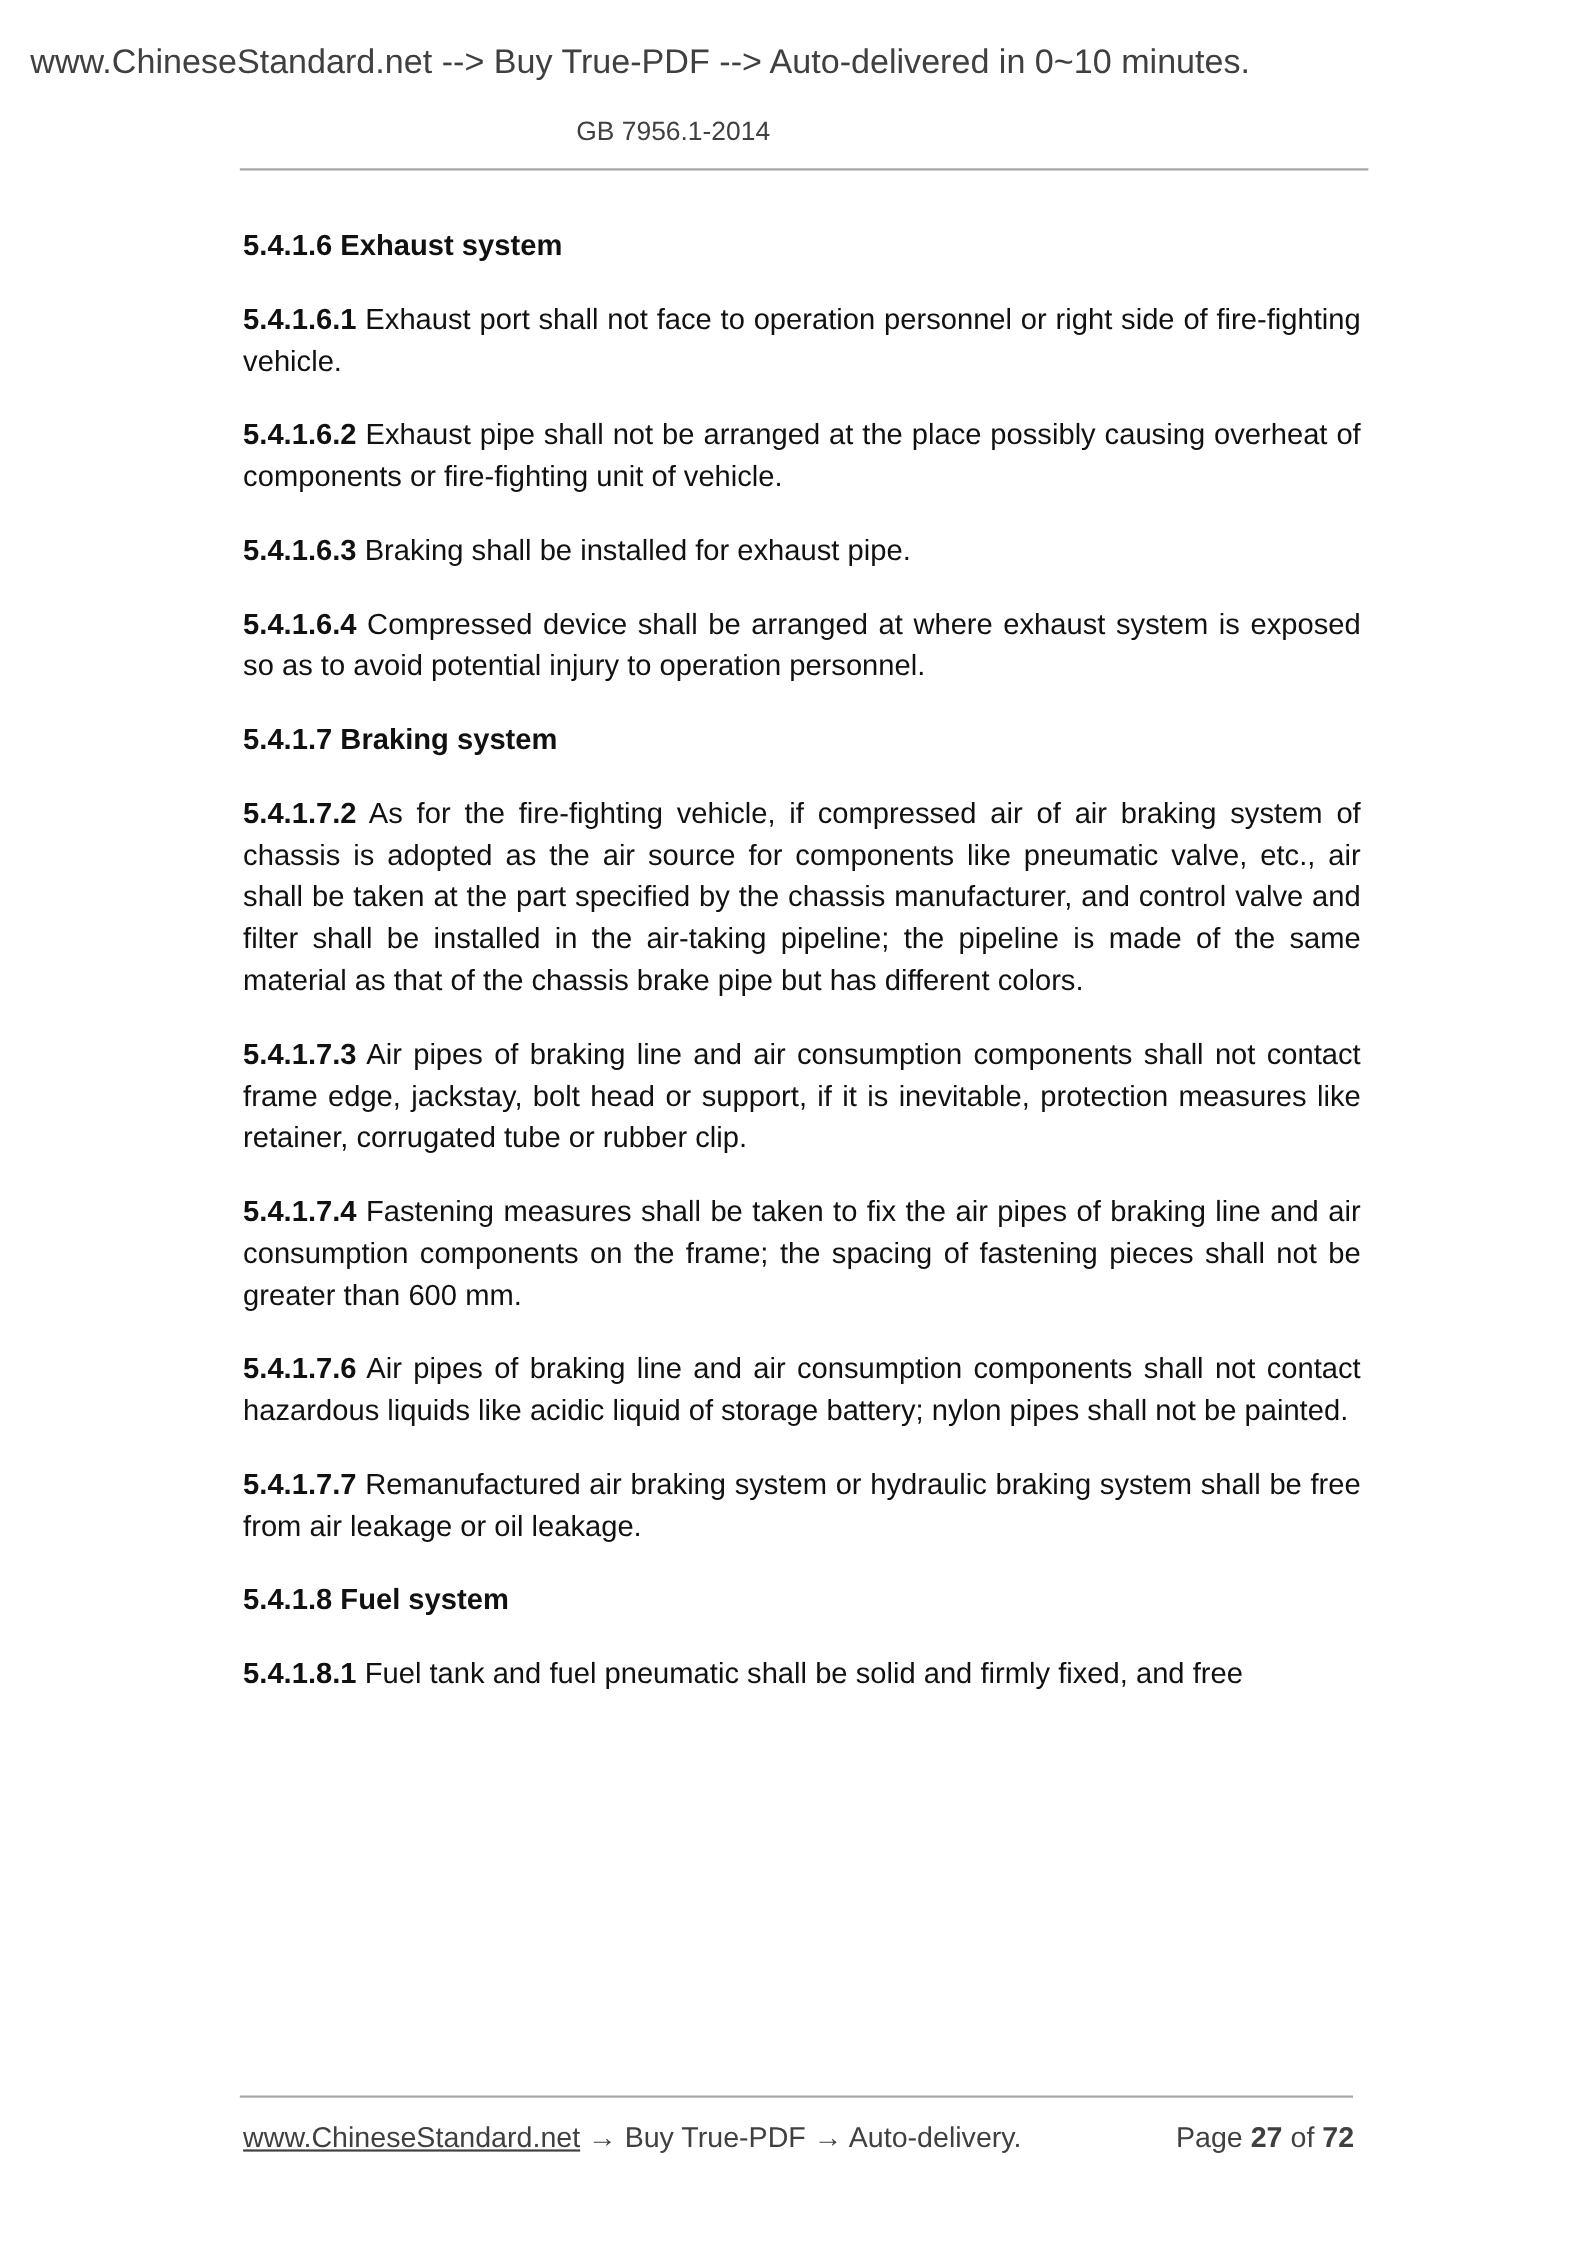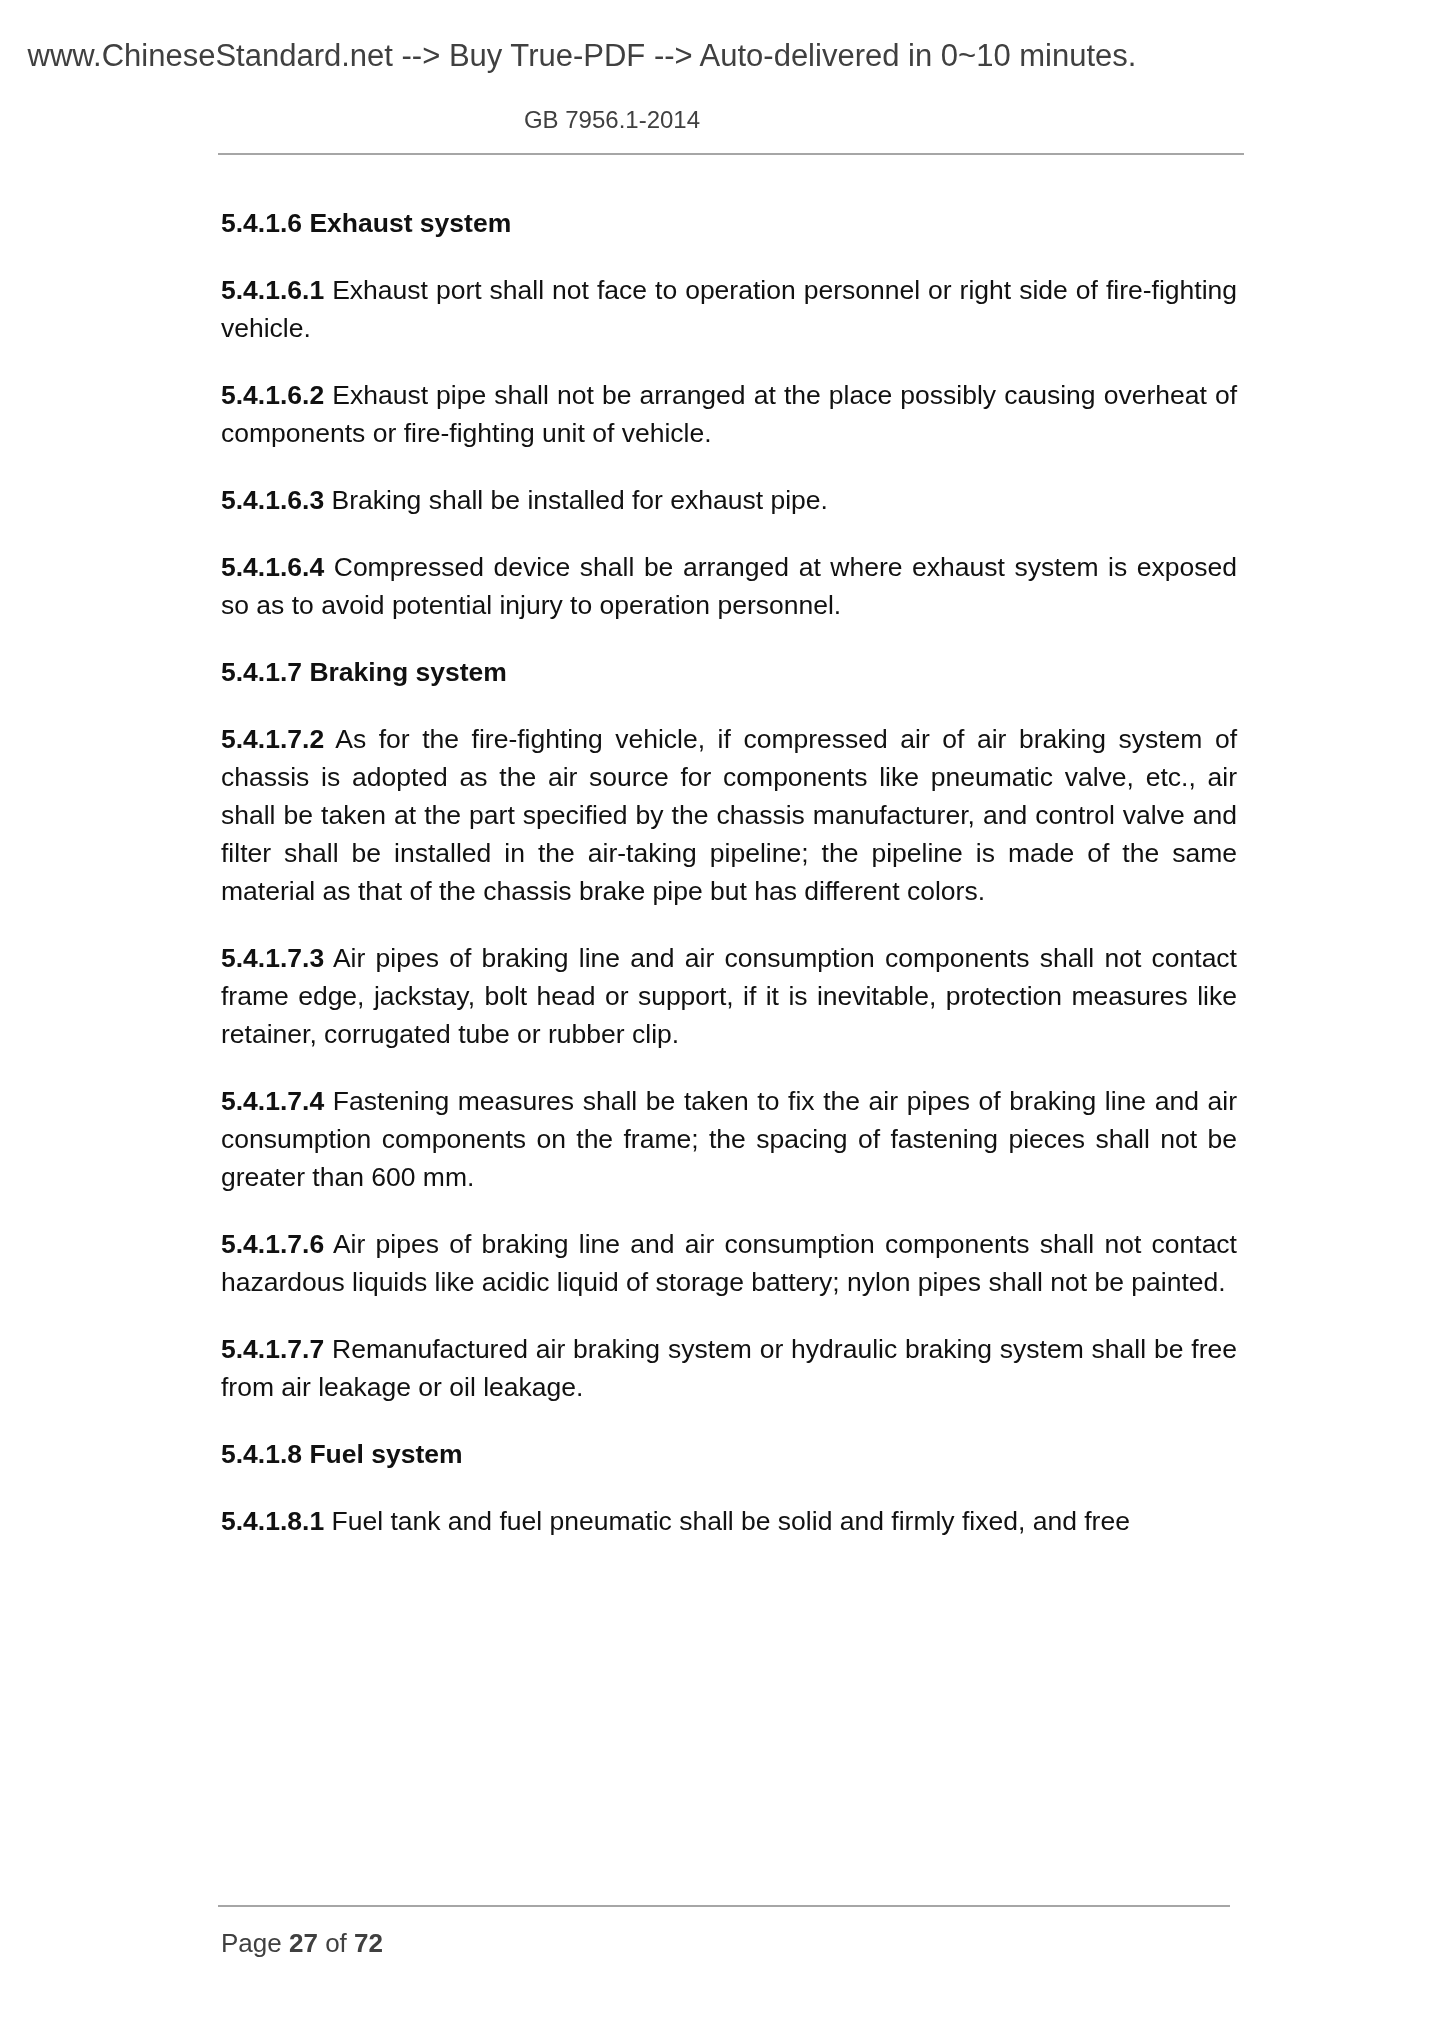--- a/index.html
+++ b/index.html
@@ -57,14 +57,15 @@
   <p class="para"><span class="num">5.4.1.7.3</span><span> Air pipes of braking line and air consumption components shall not contact frame edge, jackstay, bolt head or support, if it is inevitable, protection measures like retainer, corrugated tube or rubber clip.</span></p>
   <p class="para"><span class="num">5.4.1.7.4</span><span> Fastening measures shall be taken to fix the air pipes of braking line and air consumption components on the frame; the spacing of fastening pieces shall not be greater than 600 mm.</span></p>
   <p class="para"><span class="num">5.4.1.7.6</span><span> Air pipes of braking line and air consumption components shall not contact hazardous liquids like acidic liquid of storage battery; nylon pipes shall not be painted.</span></p>
   <p class="para"><span class="num">5.4.1.7.7</span><span> Remanufactured air braking system or hydraulic braking system shall be free from air leakage or oil leakage.</span></p>
   <p class="para"><span class="num heading">5.4.1.8 Fuel system</span></p>
   <p class="para"><span class="num">5.4.1.8.1</span><span> Fuel tank and fuel pneumatic shall be solid and firmly fixed, and free</span></p>
 </div>
 
 <div class="rule-bottom"></div>
 <div class="footer">
+  <span><a>www.ChineseStandard.net</a><span> → Buy True-PDF → Auto-delivery.</span></span>
   <span><span>Page</span> <span class="b">27</span> <span>of</span> <span class="b">72</span></span>
 </div>
 
 </body></html>

